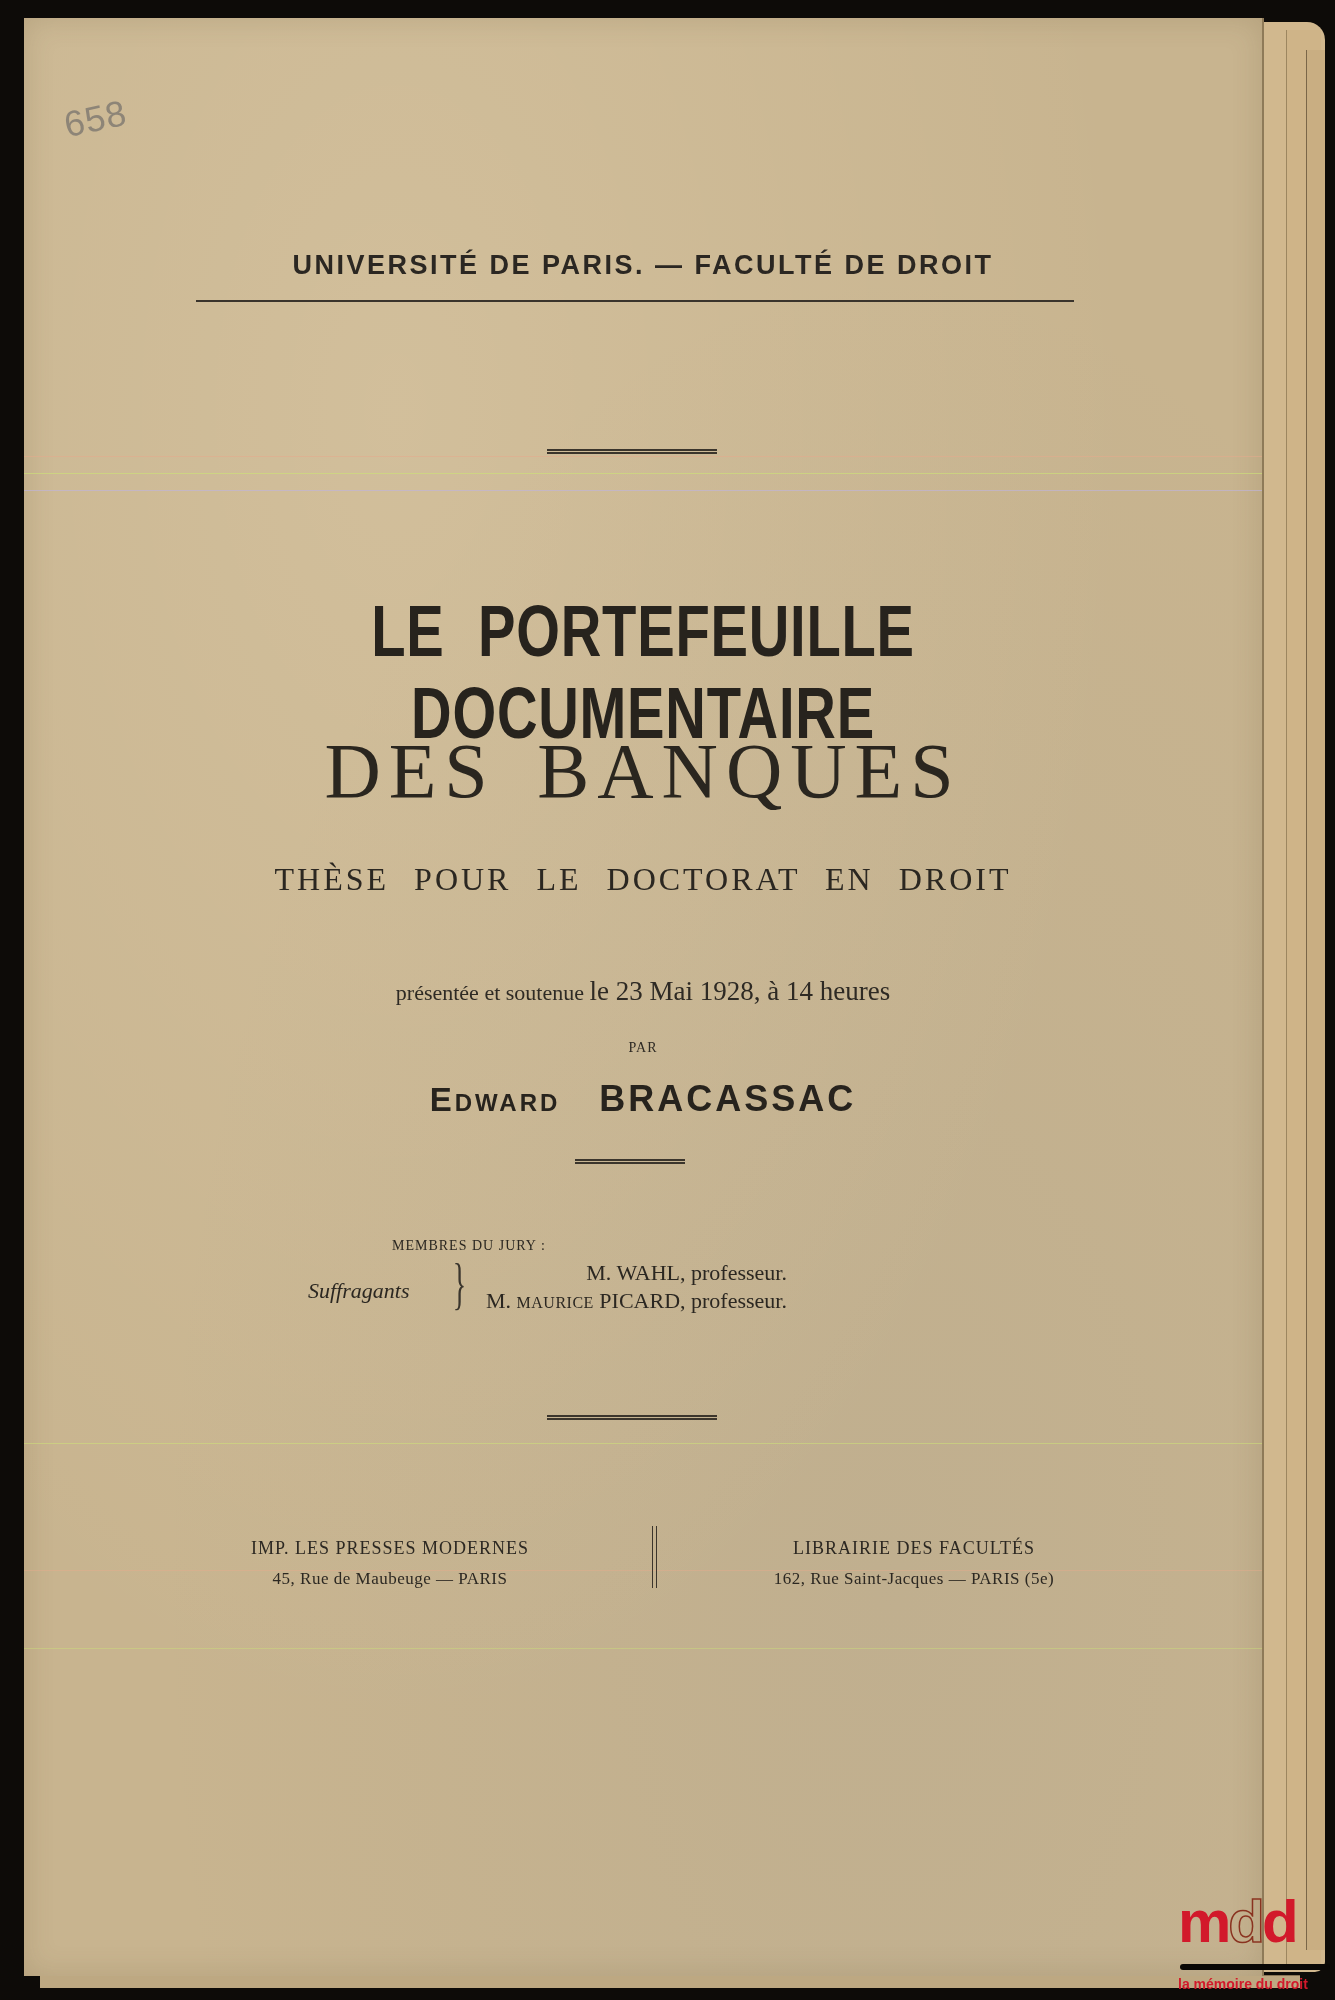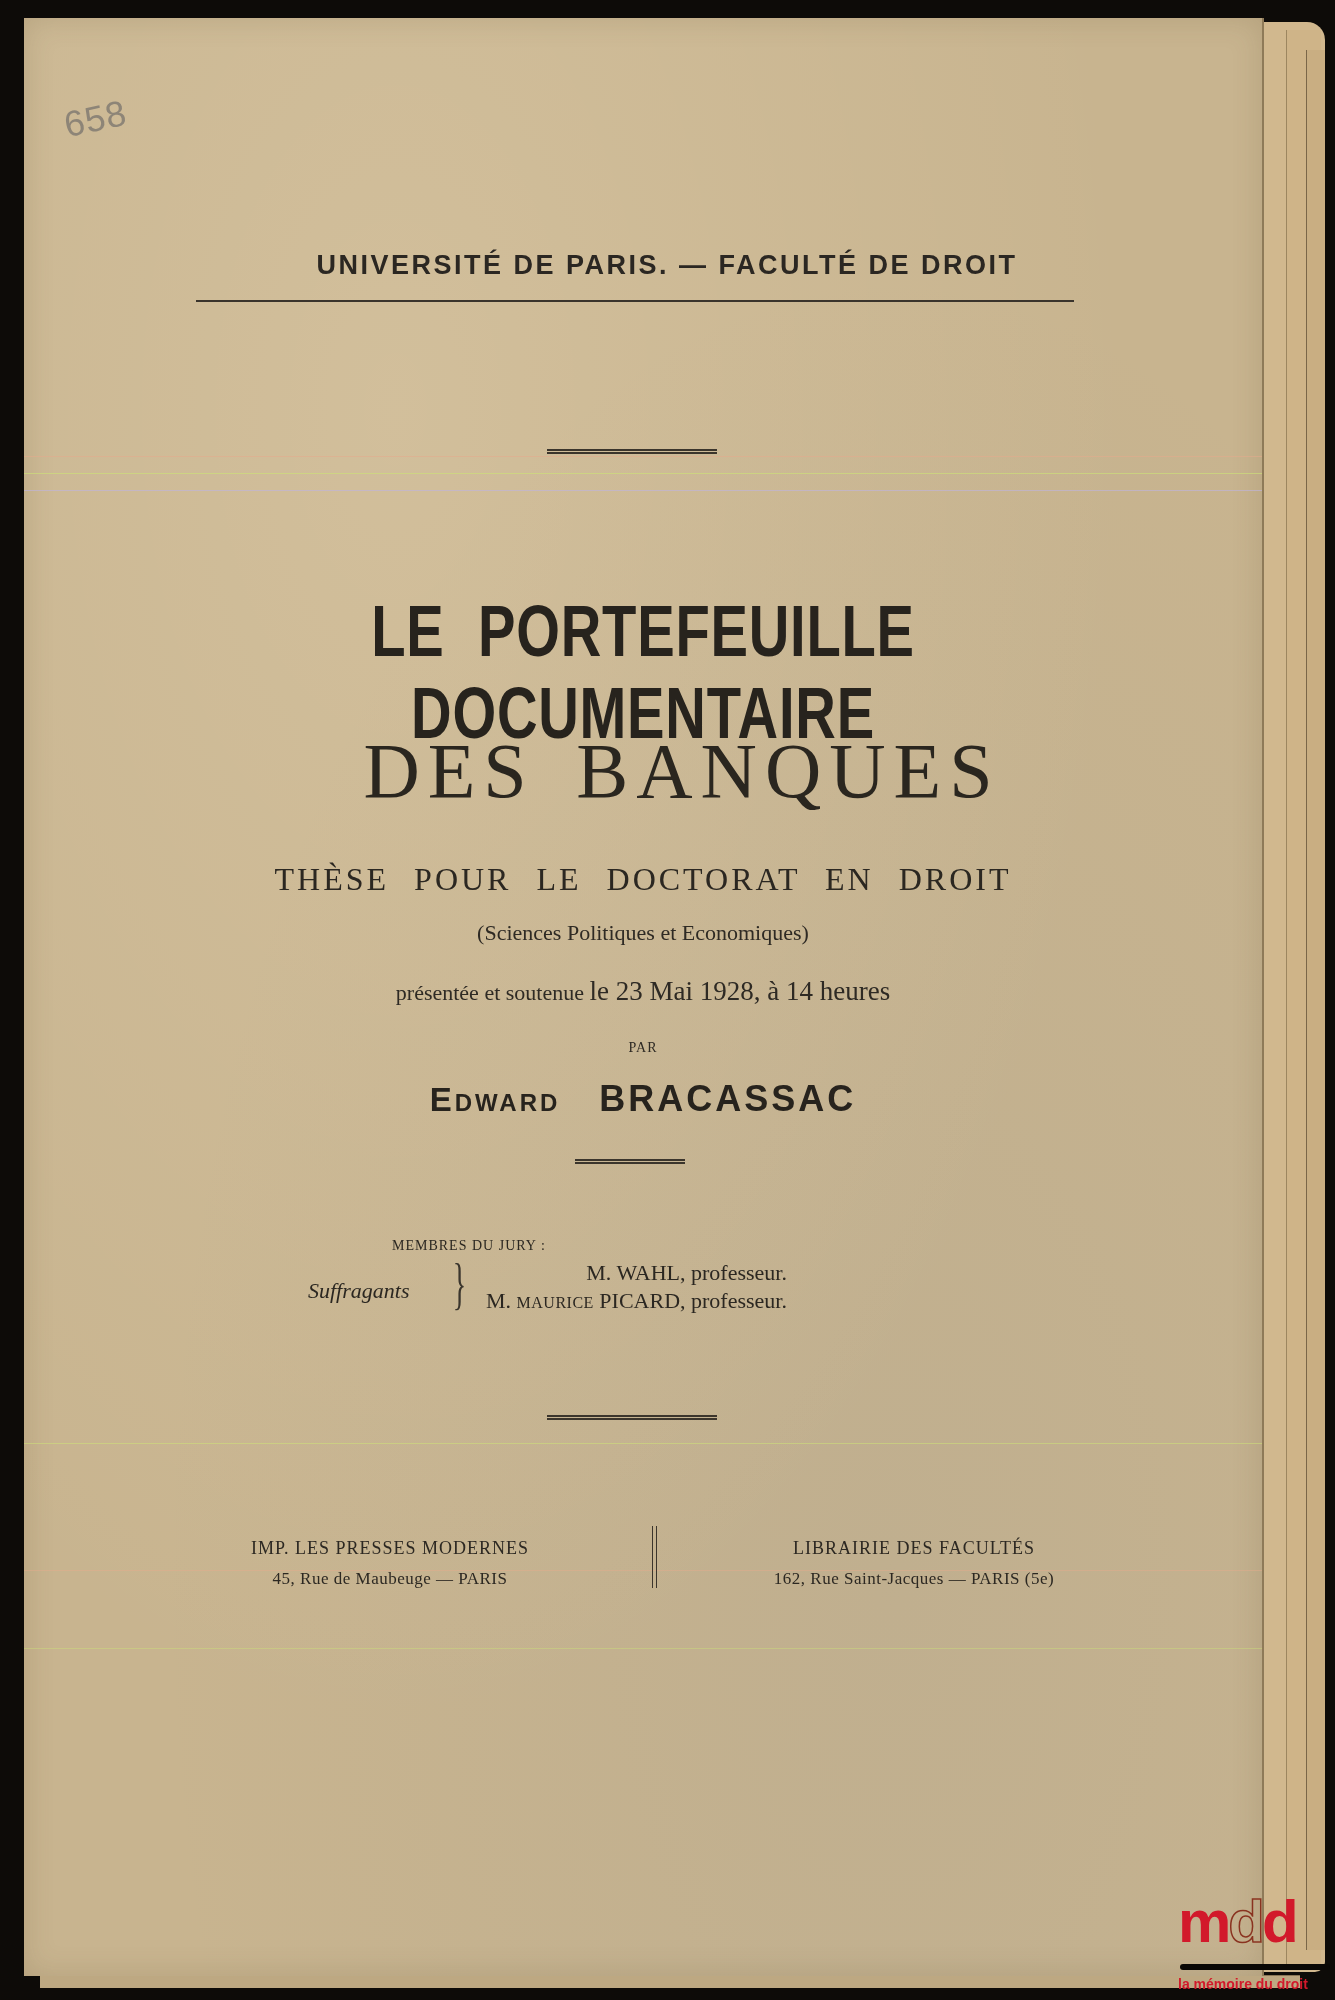--- a/index.html
+++ b/index.html
@@ -81,21 +81,20 @@
     text-align: center;
   }
 
   .header-line {
     top: 232px;
     font-family: "Liberation Sans", sans-serif;
     font-weight: bold;
     font-size: 27px;
     letter-spacing: 2.5px;
     color: #2b2722;
-    padding-left: 24px;
   }
   .header-rule {
     position: absolute;
     left: 172px;
     top: 282px;
     width: 878px;
     height: 2px;
     background: #3a342c;
   }
 
@@ -120,21 +119,20 @@
     color: #27231d;
     word-spacing: 22px;
   }
   .title-2 {
     top: 708px;
     font-family: "Liberation Serif", serif;
     font-size: 78px;
     letter-spacing: 8px;
     color: #2a261f;
     word-spacing: 14px;
-    padding-left: 39px;
   }
   .thesis-line {
     top: 843px;
     font-family: "Liberation Serif", serif;
     font-size: 32px;
     letter-spacing: 3px;
     word-spacing: 14px;
     color: #2b2721;
   }
   .discipline-line {
@@ -313,21 +311,20 @@
 
   <div class="center-block header-line">UNIVERSITÉ DE PARIS. — FACULTÉ DE DROIT</div>
   <div class="header-rule"></div>
 
   <div class="double-rule rule-top"></div>
 
   <div class="center-block title-1">LE PORTEFEUILLE DOCUMENTAIRE</div>
   <div class="center-block title-2">DES BANQUES</div>
 
   <div class="center-block thesis-line">THÈSE POUR LE DOCTORAT EN DROIT</div>
-  <div class="center-block discipline-line">(Sciences Politiques et Economiques)</div>
   <div class="center-block date-line">
     <span>présentée et soutenue</span>
     <span class="big">le 23 Mai 1928, à 14 heures</span>
   </div>
   <div class="center-block par-line">PAR</div>
   <div class="center-block author-line">
     <span class="first-cap">E</span><span class="small-caps">DWARD</span><span class="surname">BRACASSAC</span>
   </div>
 
   <div class="double-rule rule-mid"></div>

